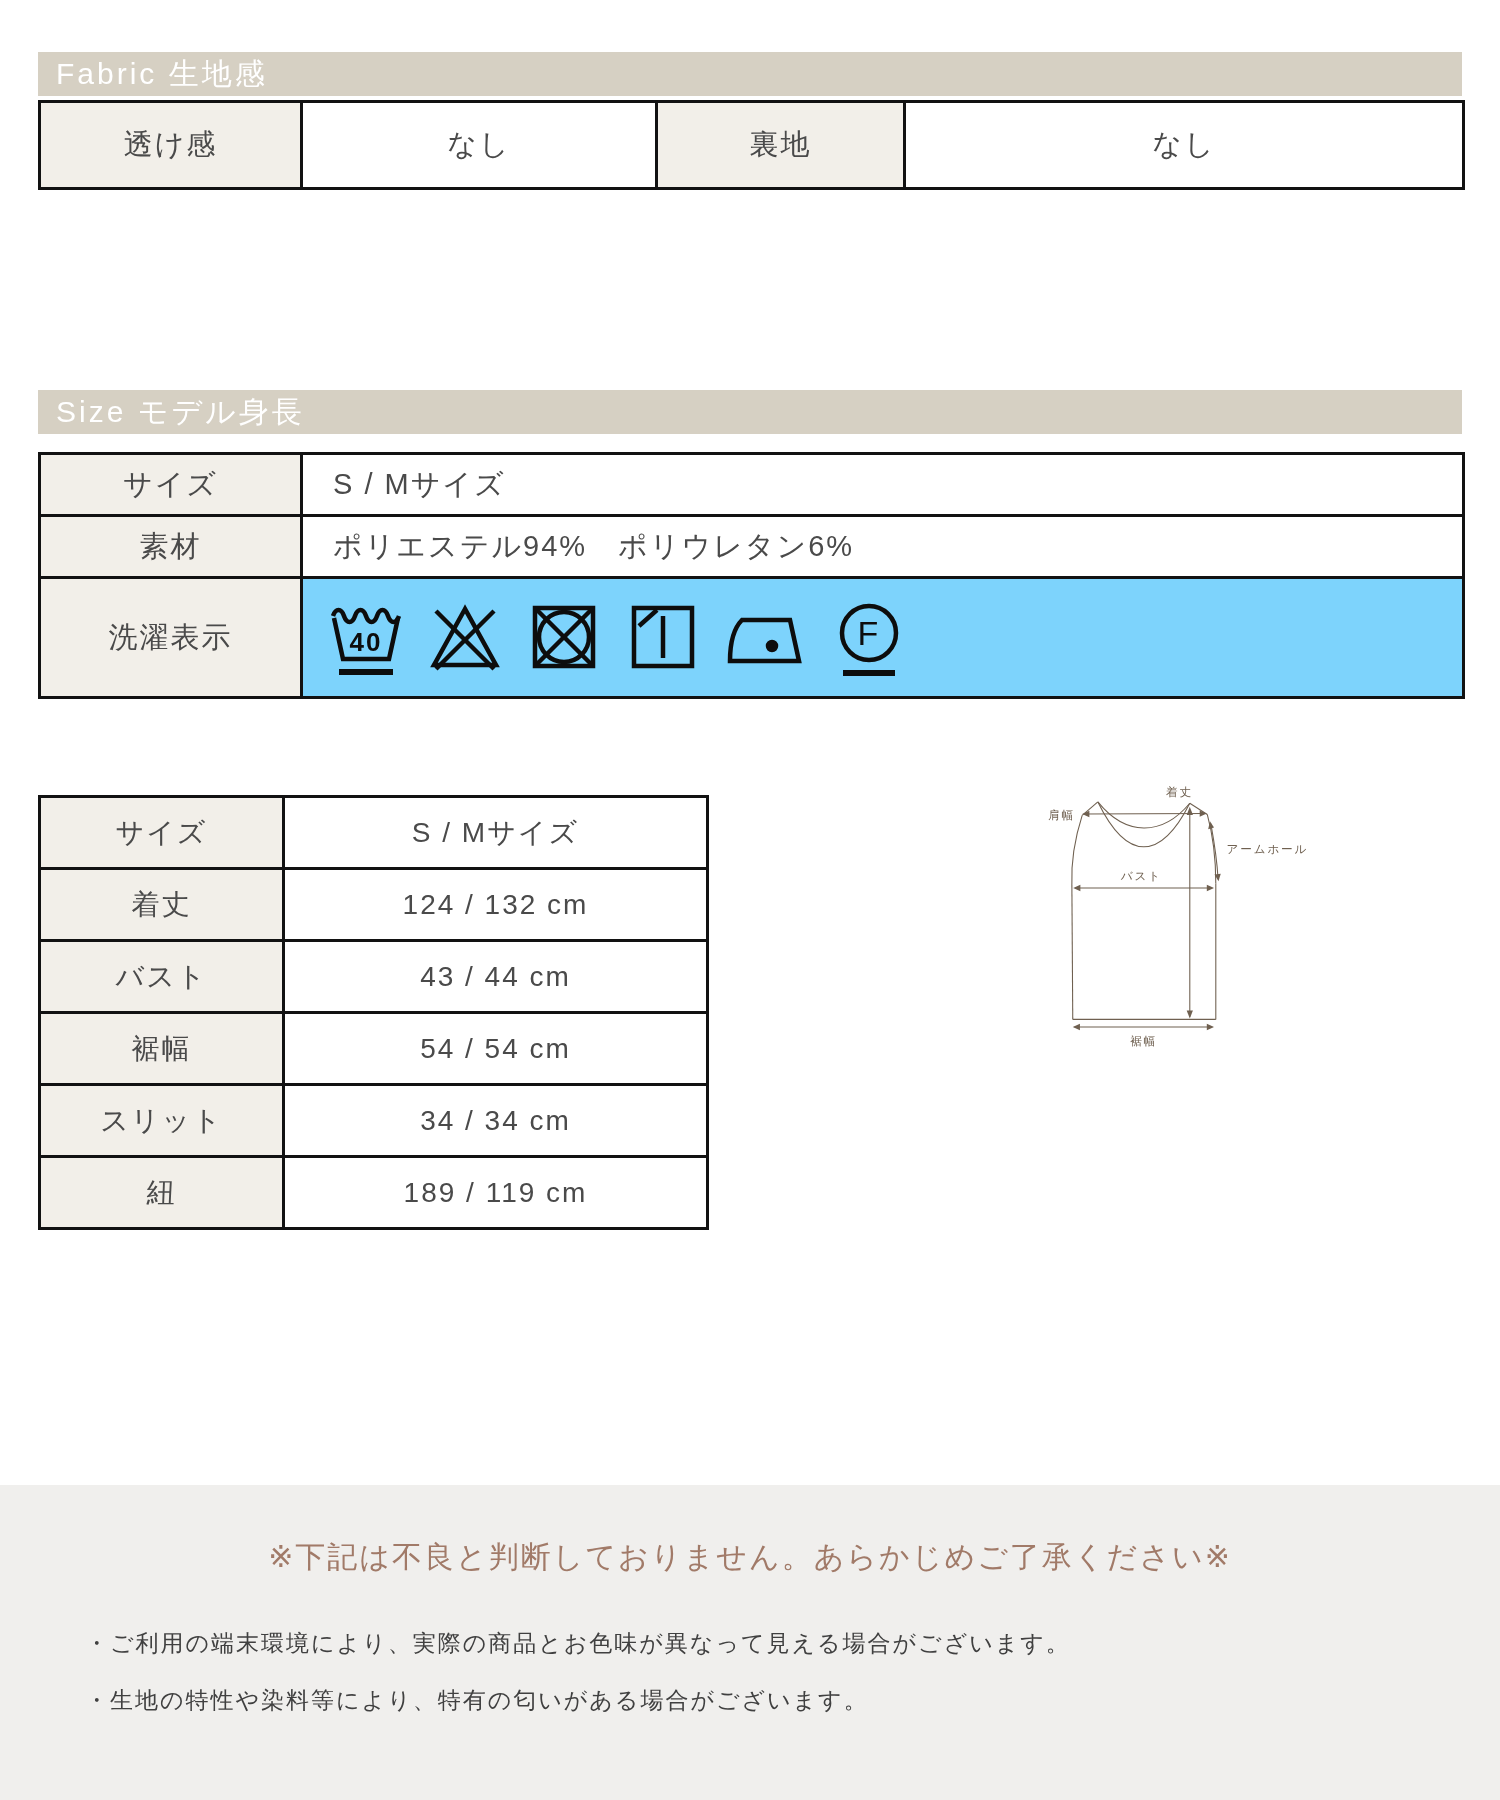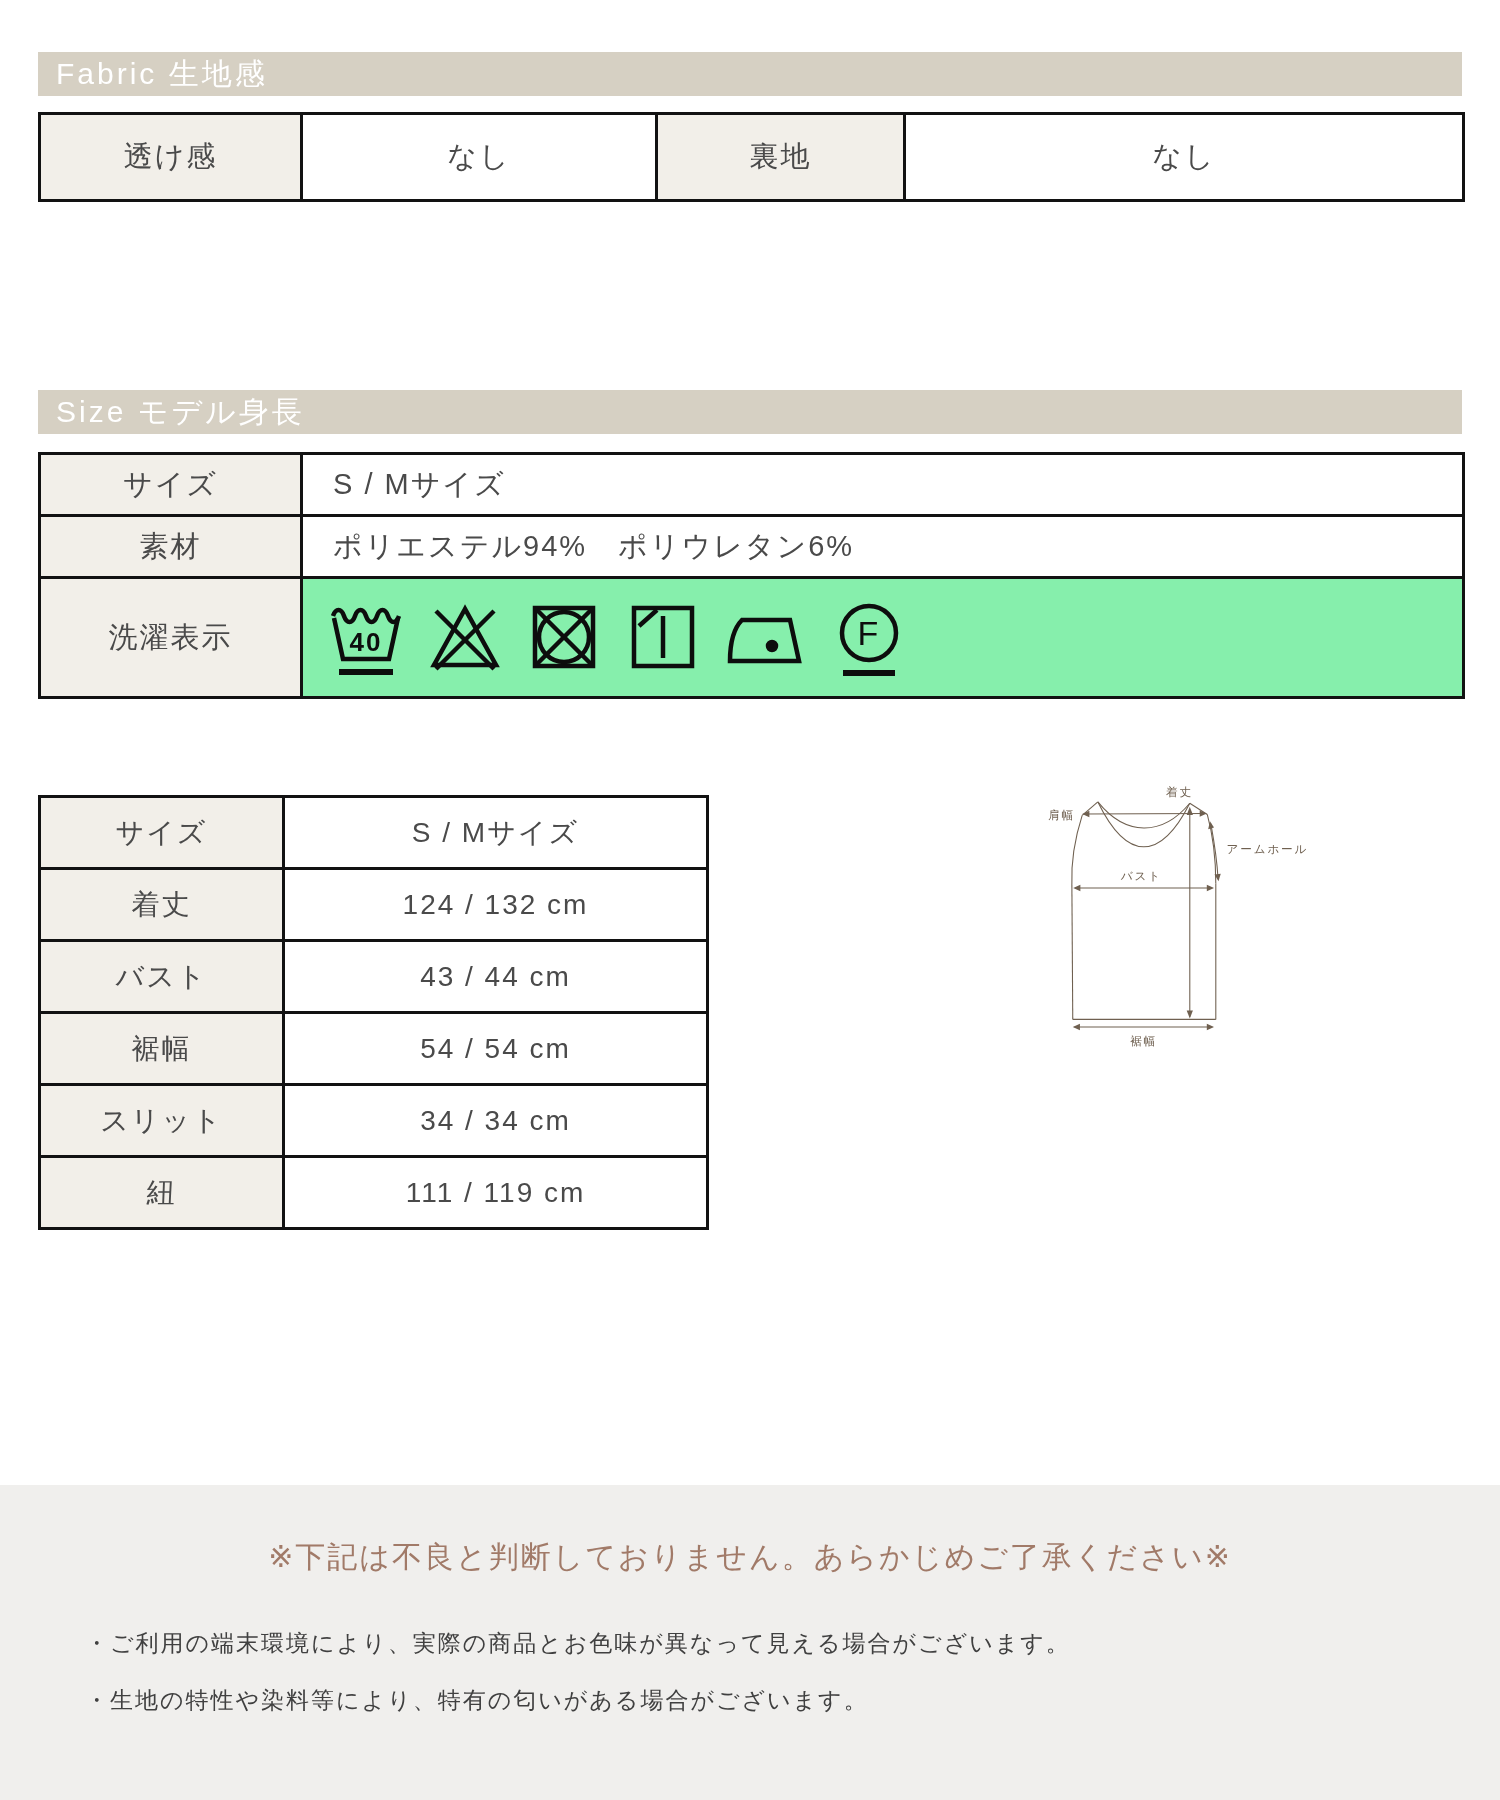--- a/index.html
+++ b/index.html
@@ -7,21 +7,21 @@
         font-family:"Liberation Sans","DejaVu Sans",sans-serif;color:#4a4a4a;}
   .section-bar{position:absolute;left:38px;width:1424px;height:44px;background:#d6d0c3;
         color:#ffffff;font-size:30px;line-height:44px;padding-left:18px;letter-spacing:3px;
         box-sizing:border-box;}
   table{border-collapse:collapse;table-layout:fixed;}
   td{border:3px solid #121212;font-size:29px;letter-spacing:2px;color:#4a4a4a;
      padding:0;box-sizing:border-box;}
   .lbl{background:#f2efe9;text-align:center;}
   .val{background:#ffffff;text-align:center;}
   .val-left{background:#ffffff;text-align:left;padding-left:30px;}
-  #fabric-table{position:absolute;left:38px;top:112px;font-family:Liberation Serif, serif;}
+  #fabric-table{position:absolute;left:38px;top:100px;font-family:Liberation Serif, serif;}
   #fabric-table td{height:87px;}
   #size-table{position:absolute;left:38px;top:452px;}
   #measure-table{position:absolute;left:38px;top:795px;}
   #measure-table td{height:72px;font-size:28px;}
   .icons-cell{display:flex;align-items:center;gap:17px;padding-left:22px;}
   .care-icon{display:block;}
   .care-icon path,.care-icon rect,.care-icon circle,.care-icon line{
      fill:none;stroke:#0d0d0d;stroke-width:4.5;}
   .care-icon text{fill:#0d0d0d;stroke:none;font-family:"Liberation Sans",sans-serif;}
   .care-icon .thick{stroke-width:6;}
@@ -69,21 +69,21 @@
         <tr>
       <td class="lbl" style="height:62px;">サイズ</td>
       <td class="val-left">S / Mサイズ</td>
     </tr>
     <tr>
       <td class="lbl" style="height:62px;">素材</td>
       <td class="val-left">ポリエステル94%　ポリウレタン6%</td>
     </tr>
     <tr>
       <td class="lbl" style="height:120px;">洗濯表示</td>
-      <td style="background:#86efac;">
+      <td style="background:#7dd3fc;">
         <div class="icons-cell">
 
           <svg class="care-icon" width="82" height="86" viewBox="0 0 80 86">
             <path d="M7,21 c2.7,-8 8.3,-8 11,0 c2.7,8 8.3,8 11,0 c2.7,-8 8.3,-8 11,0 c2.7,8 8.3,8 11,0 c2.7,-8 8.3,-8 11,0 c2.7,8 8.3,8 11,0"></path>
             <path d="M8,23 L17,64 L63,64 L72,23"></path>
             <text x="40" y="56" font-size="26" font-weight="bold" text-anchor="middle">40</text>
             <line class="thick" x1="13" y1="77" x2="67" y2="77"></line>
           </svg>
 
           <svg class="care-icon" width="82" height="86" viewBox="0 0 80 86">
@@ -142,21 +142,21 @@
     <tr>
       <td class="lbl">裾幅</td>
       <td class="val">54 / 54 cm</td>
     </tr>
     <tr>
       <td class="lbl">スリット</td>
       <td class="val">34 / 34 cm</td>
     </tr>
     <tr>
       <td class="lbl">紐</td>
-      <td class="val">111 / 119 cm</td>
+      <td class="val">189 / 119 cm</td>
     </tr>
   </tbody>
     </table>
 
   <svg id="diagram" width="590" height="630" viewBox="880 775 590 1405">
     <g transform="translate(0,0)">
 
       <path d="M968,865 L1003,835"></path>
       <path d="M1208,838 L1247,863"></path>
       <path d="M1003,835 C1065,912 1146,912 1208,838"></path>

